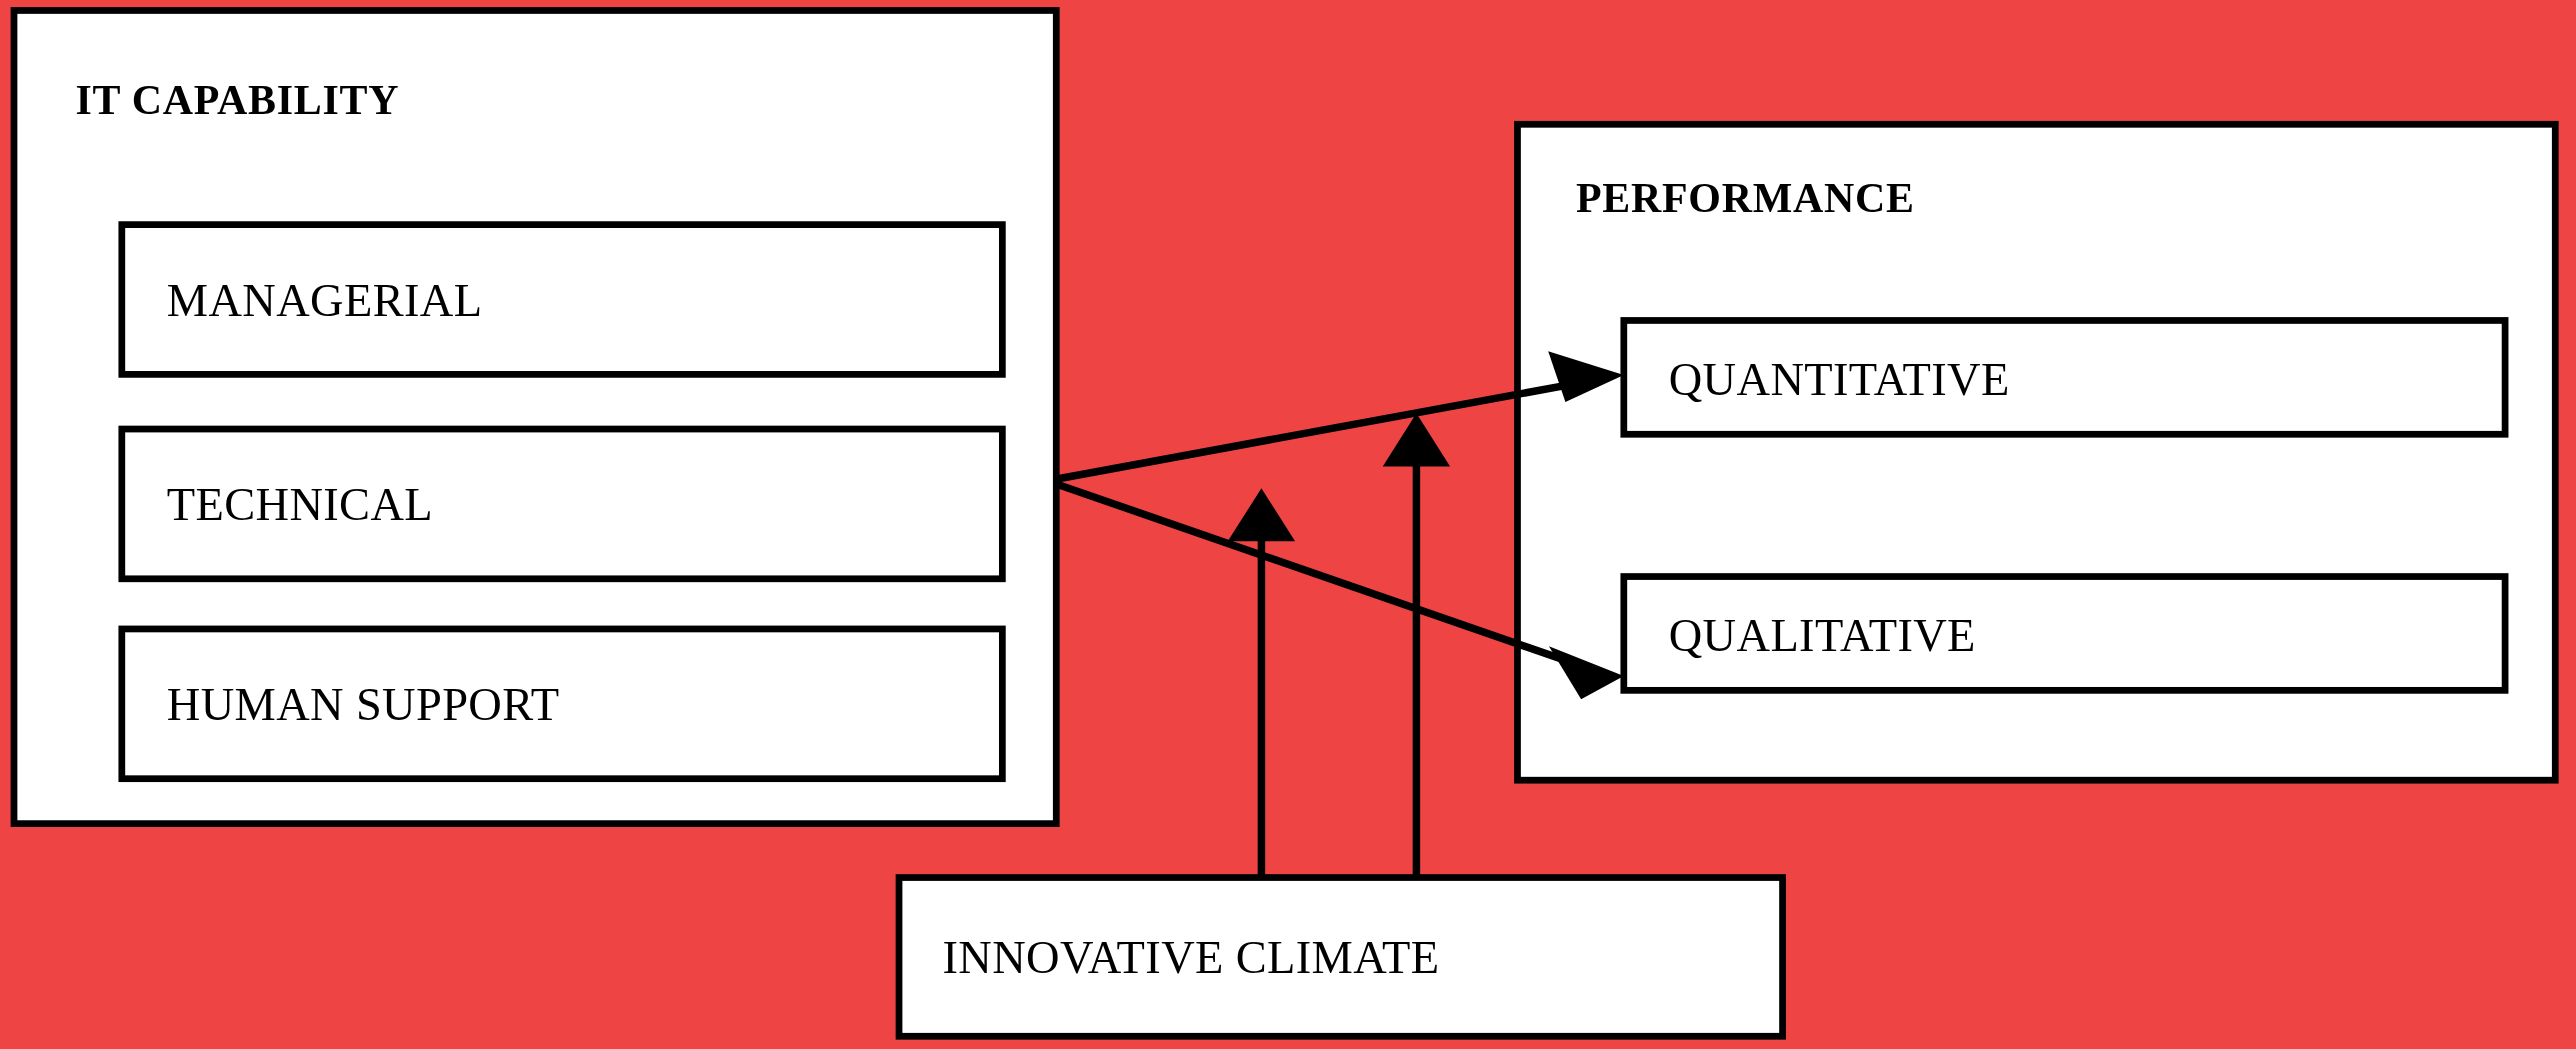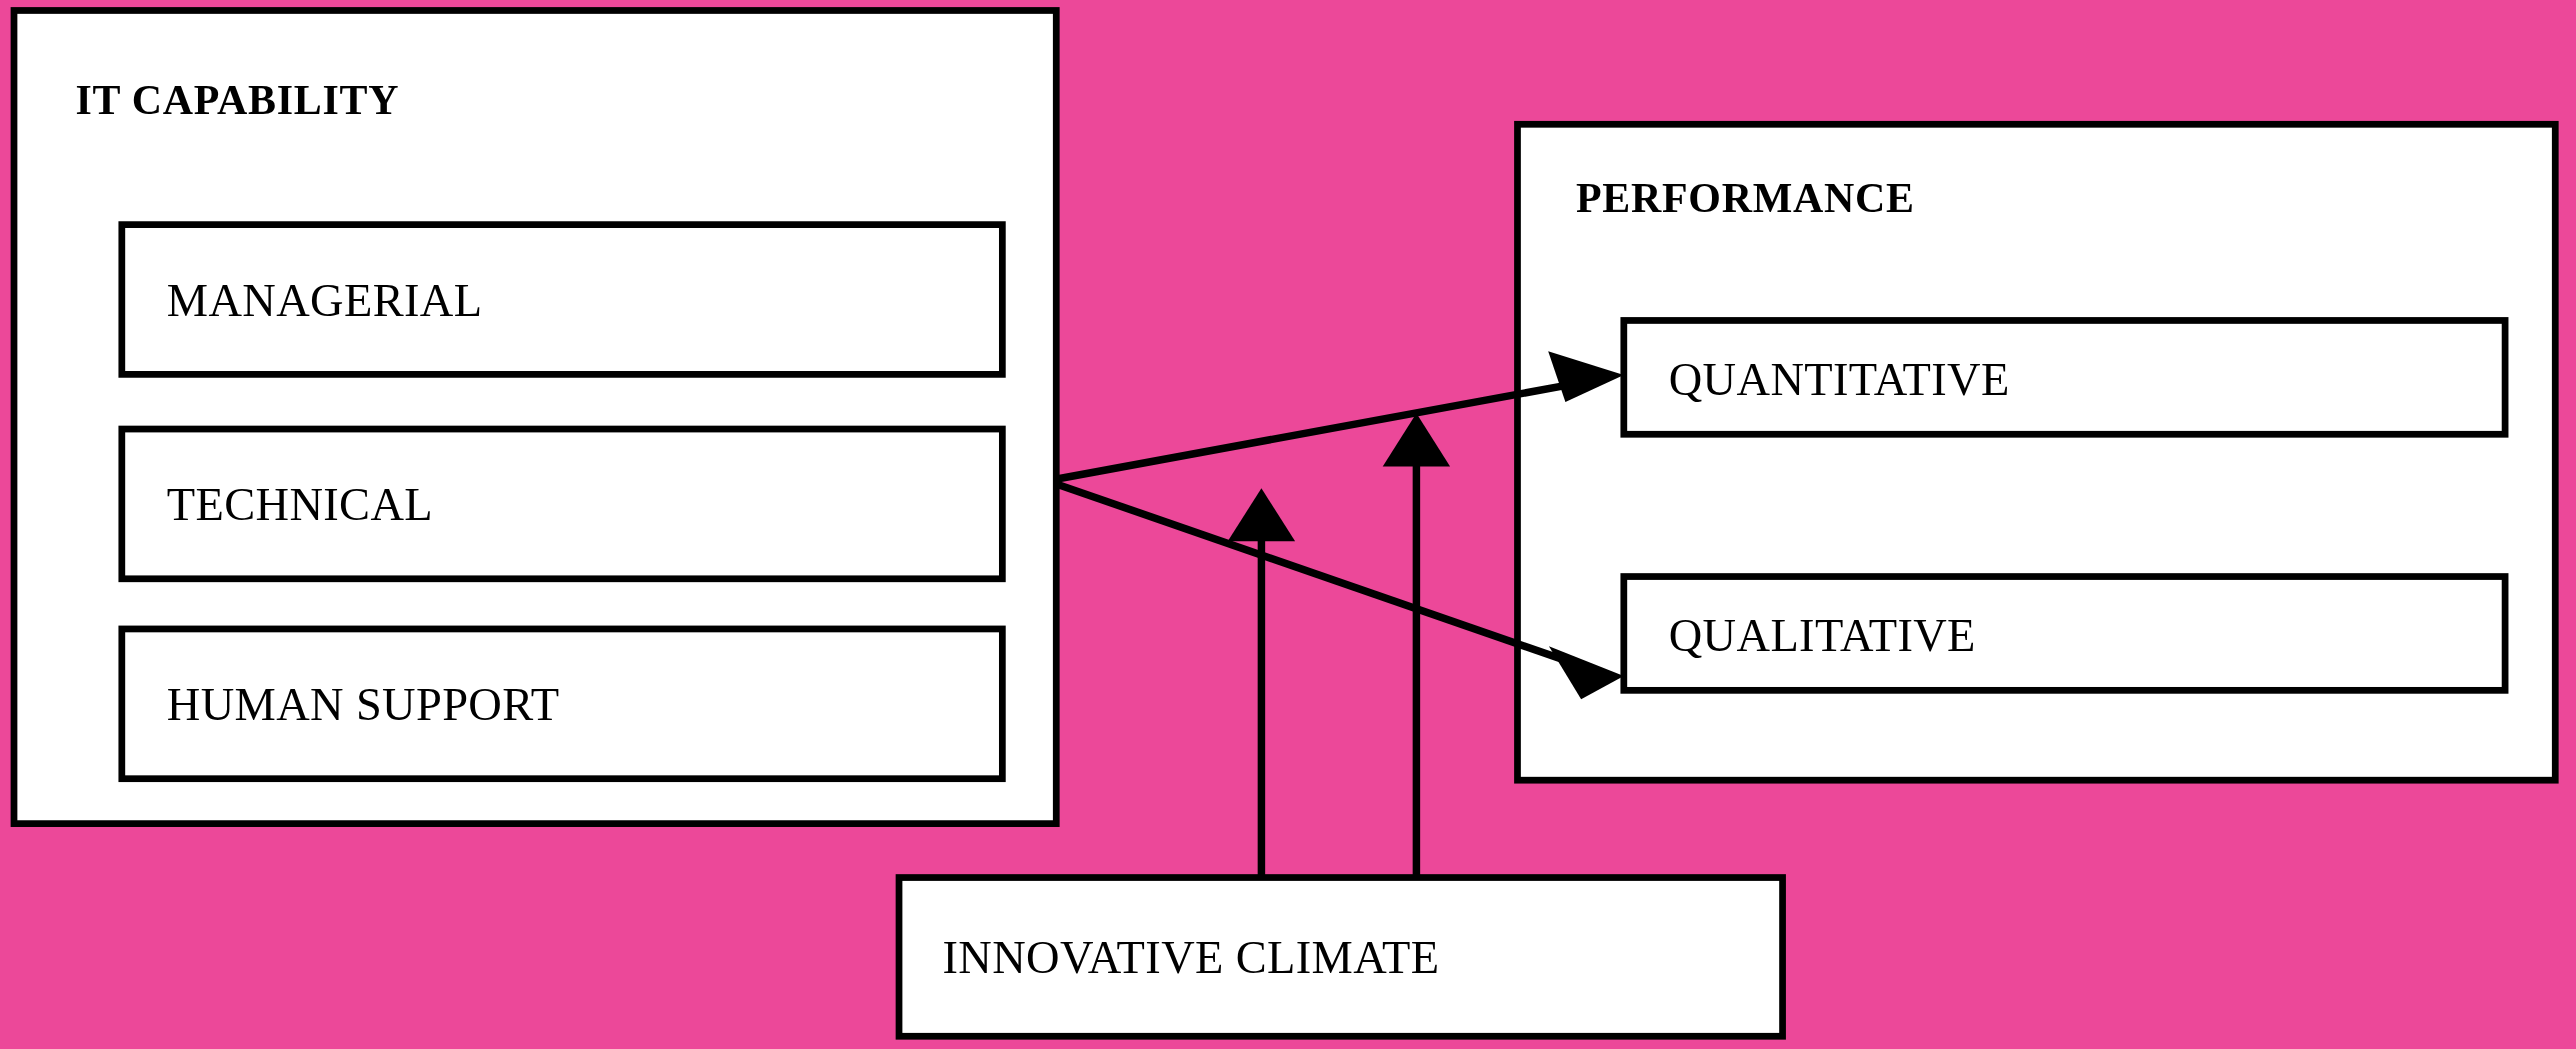--- a/index.html
+++ b/index.html
@@ -7,21 +7,21 @@
     padding: 0;
     background: #ffffff;
   }
   body {
     font-family: "Liberation Serif", "DejaVu Serif", serif;
   }
   #diagram-root {
     position: relative;
     width: 2576px;
     height: 1049px;
-    background: #ec4899;
+    background: #ef4444;
     overflow: hidden;
   }
   svg#diagram-canvas {
     position: absolute;
     top: 0;
     left: 0;
     width: 2576px;
     height: 1049px;
   }
   .box-frame {

